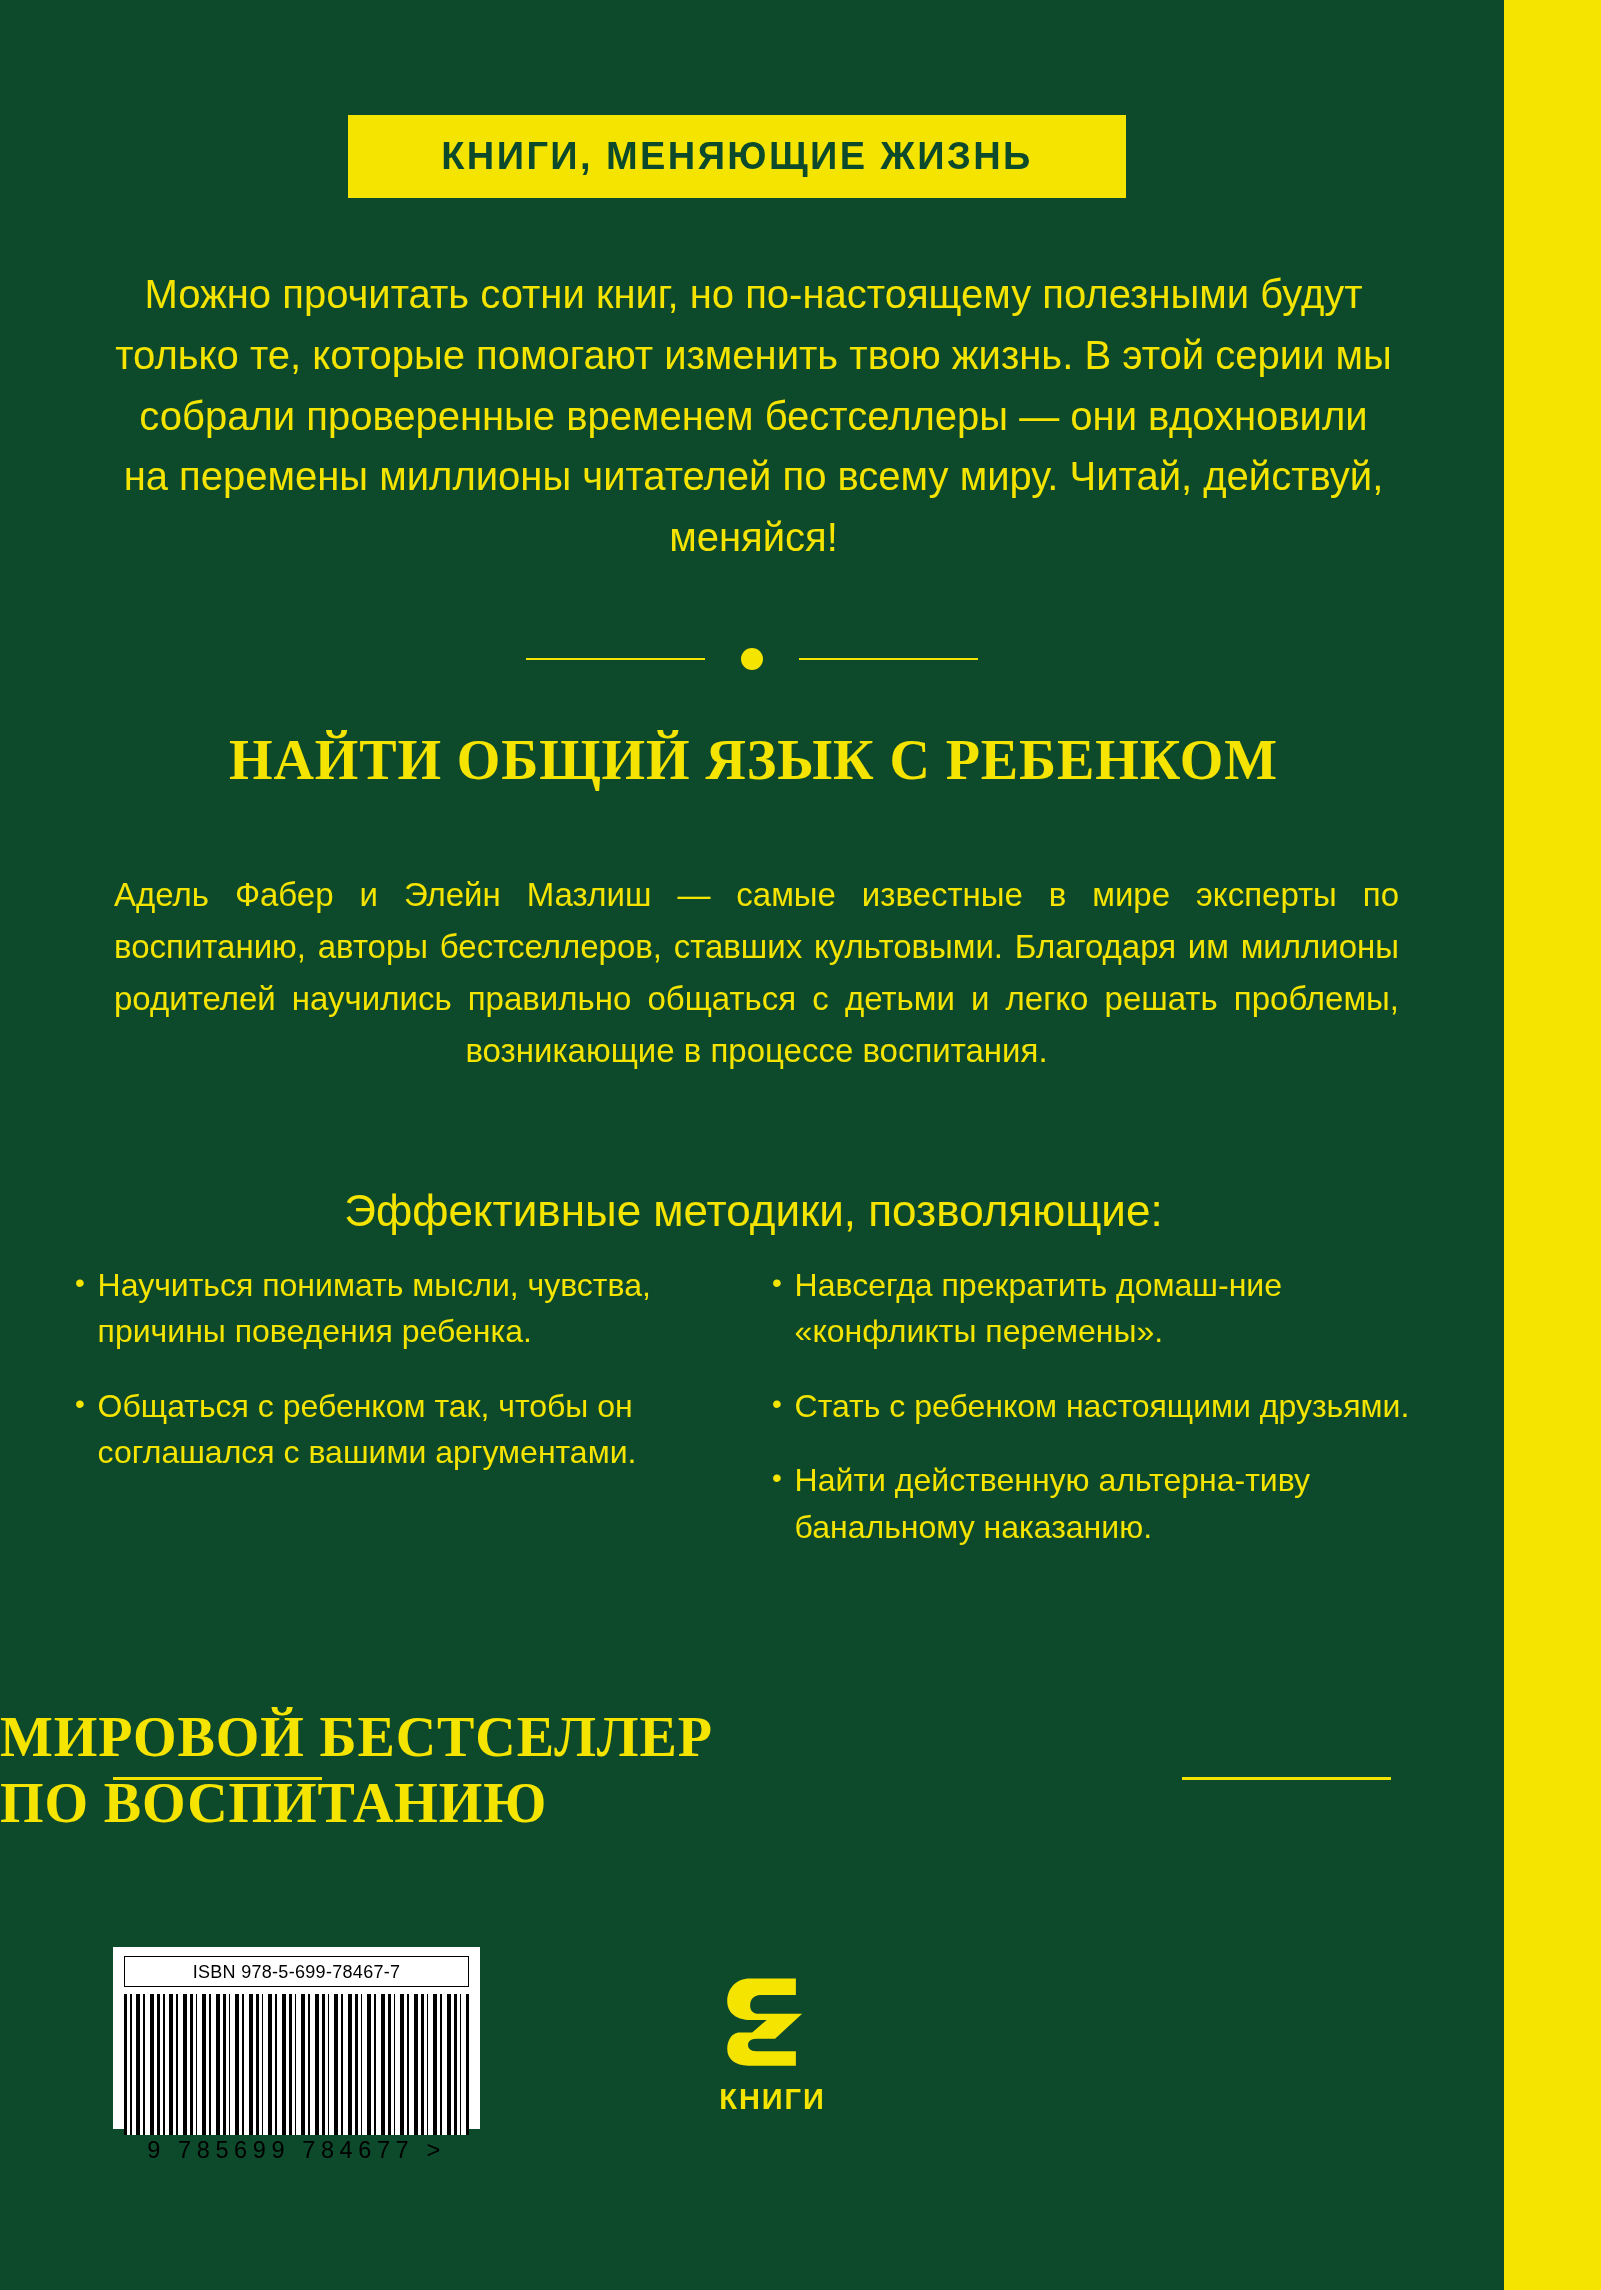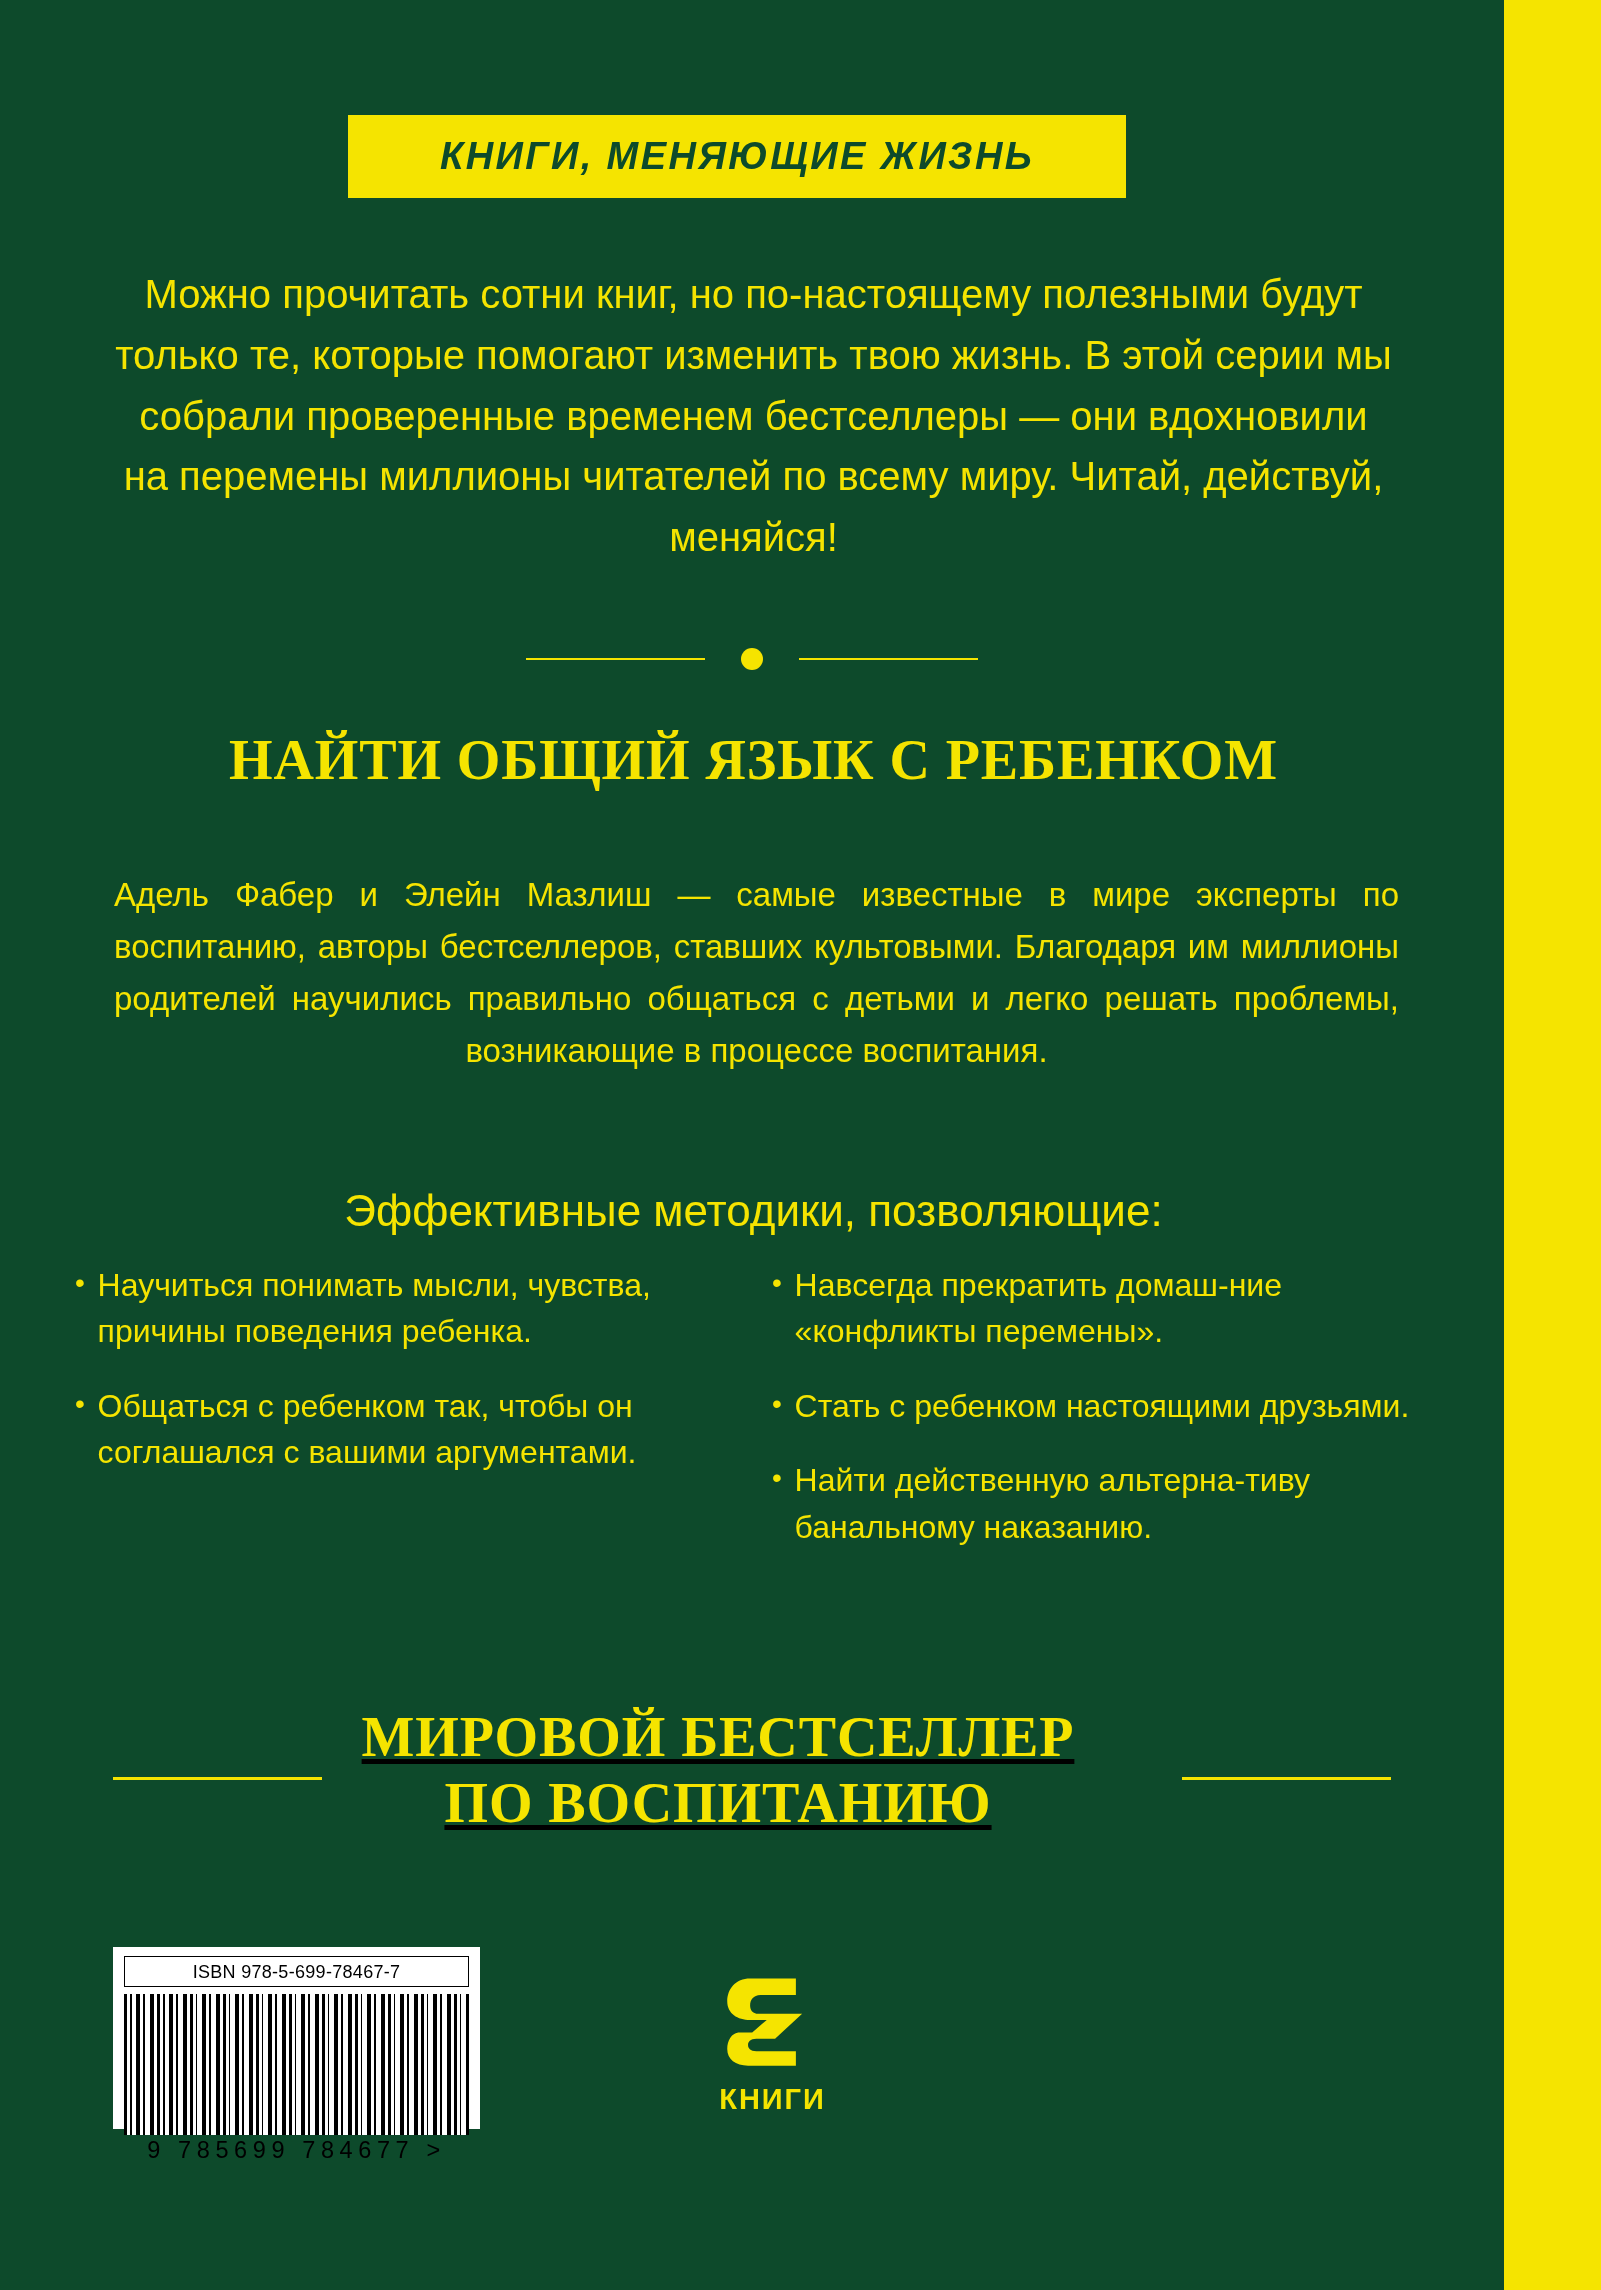--- a/index.html
+++ b/index.html
@@ -42,21 +42,20 @@
     height: 83px;
     background: #f5e400;
     display: flex;
     align-items: center;
     justify-content: center;
   }
   .series-badge span {
     color: #0d4a2b;
     font-size: 38px;
     font-weight: bold;
-    font-style: italic;
     letter-spacing: 2.4px;
     white-space: nowrap;
   }
   
   .series-desc {
     position: absolute;
     left: 113px;
     top: 264px;
     width: 1281px;
     text-align: center;
@@ -151,22 +150,21 @@
   }
   .bullet-item .btext {
     flex: 1;
   }
   
   .bestseller {
     position: absolute;
     left: 0;
     top: 1704px;
     width: 1436px;
-    text-align: center;
-    text-decoration: underline;
+    text-align: left;
   }
   .bestseller .bs-line {
     color: #f5e400;
     font-family: "Liberation Serif", serif;
     font-weight: bold;
     font-size: 56px;
     letter-spacing: 0.9px;
     line-height: 1.18;
   }
   .bs-rule-left, .bs-rule-right {

